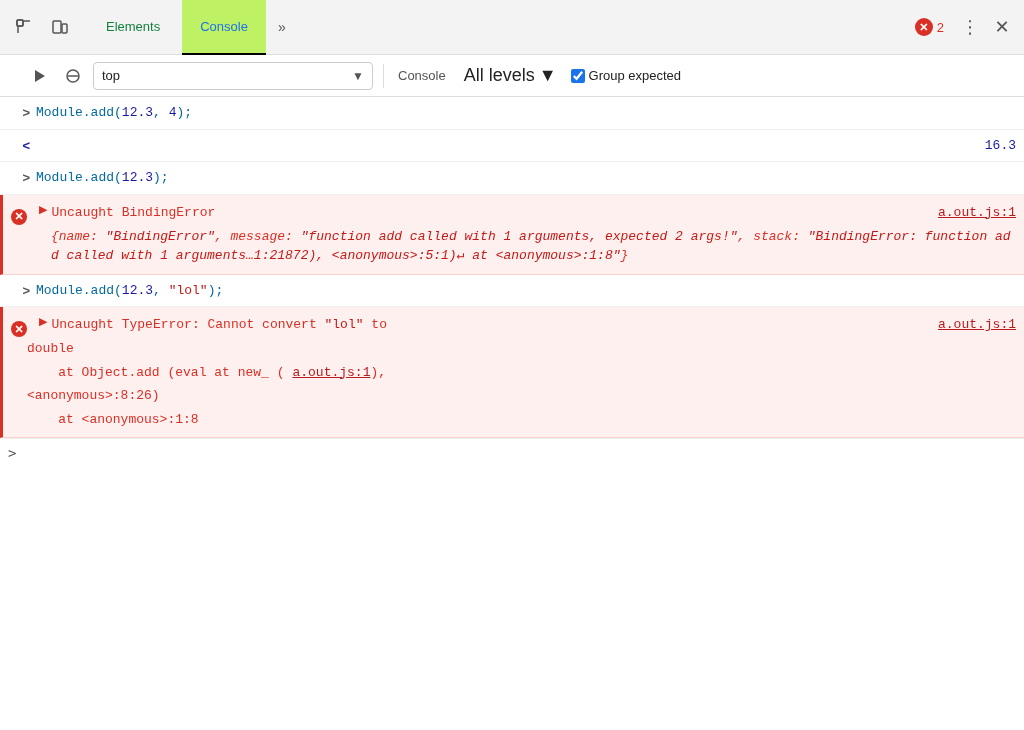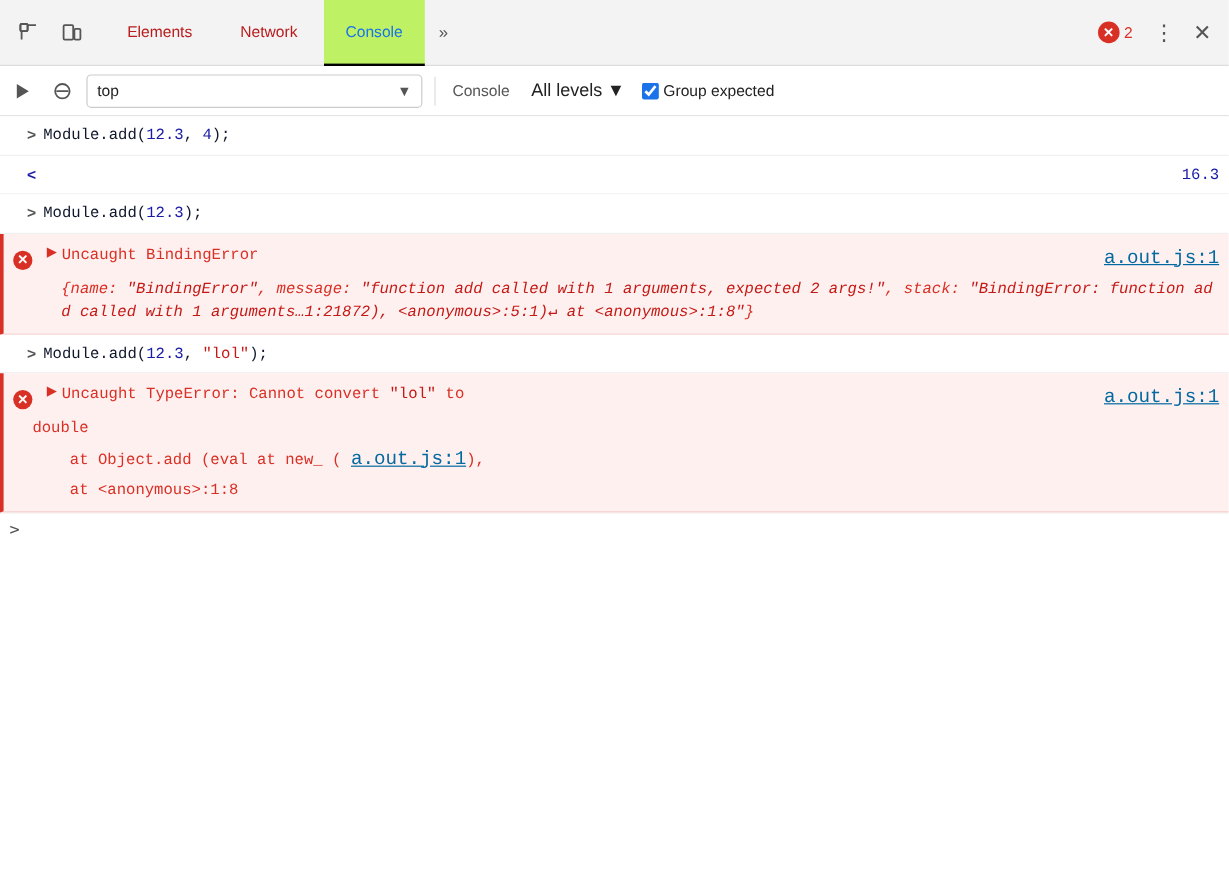--- a/index.html
+++ b/index.html
@@ -37,21 +37,21 @@
       color: #555;
       font-size: 16px;
       border: none; background: transparent;
     }
     .tab {
       height: 55px;
       padding: 0 18px;
       display: flex; align-items: center;
       cursor: pointer;
       font-size: 13px;
-      color: #b91c1c;
+      color: #15803d;
       border-bottom: 2px solid transparent;
       margin-bottom: -1px;
       white-space: nowrap;
     }
     .tab.active {
       color: #1a73e8;
       border-bottom: 2px solid #000000;
       background: #bef264;
     }
     .tab-more {
@@ -90,21 +90,21 @@
       border: none; background: transparent;
     }
 
     
     .toolbar {
       display: flex;
       align-items: center;
       height: 42px;
       border-bottom: 1px solid #ddd;
       background: #fff;
-      padding: 0 4px;
+      padding: 0 25px;
       gap: 6px;
     }
     .toolbar-btn {
       width: 28px; height: 28px;
       display: flex; align-items: center; justify-content: center;
       cursor: pointer; border-radius: 4px;
       font-size: 15px; color: #555;
       border: none; background: transparent;
     }
     .context-selector {
@@ -124,21 +124,21 @@
       background: #ddd; margin: 0 4px;
     }
     .filter-label {
       font-size: 13px; color: #555;
       padding: 0 4px;
     }
     .levels-dropdown {
       display: flex; align-items: center; gap: 4px;
       padding: 2px 8px; height: 28px;
       border: none; background: transparent;
-      cursor: pointer; font-size: 15px; color: #222;
+      cursor: pointer; font-size: 18px; color: #222;
     }
     .checkbox-label {
       display: flex; align-items: center; gap: 4px;
       font-size: 13px; color: #222; cursor: pointer;
     }
     .checkbox-label input[type=checkbox] {
       accent-color: #1a73e8;
       width: 14px; height: 14px;
     }
 
@@ -196,28 +196,28 @@
       flex: 1;
       font-family: 'Courier New', Courier, monospace;
       font-size: 13px;
       line-height: 1.5;
       padding: 2px 0;
       word-break: break-all;
     }
 
     .code-blue { color: #1a1aa6; text-align: right; }
     .code-red { color: #d93025; }
-    .code-dark { color: #0f172a; }
+    .code-dark { color: #0369a1; }
     .code-string { color: #c41a16; }
     .italic { font-style: italic; }
 
     .source-link {
       font-family: 'Courier New', Courier, monospace;
-      font-size: 16px;
-      color: #0369a1;
+      font-size: 13px;
+      color: #b91c1c;
       text-decoration: underline;
       cursor: pointer;
       margin-left: auto;
       padding-left: 8px;
       white-space: nowrap;
     }
 
     .error-header-row {
       display: flex;
       align-items: flex-start;
@@ -283,23 +283,20 @@
       <svg width="18" height="18" viewBox="0 0 18 18">
         <rect x="2" y="3" width="8" height="12" rx="1" stroke="#555" stroke-width="1.5" fill="none"></rect>
         <rect x="11" y="6" width="5" height="9" rx="1" stroke="#555" stroke-width="1.5" fill="none"></rect>
       </svg>
     </button>
   </div>
 
   <div class="tab">
     <span>Elements</span>
   </div>
-  <div class="tab">
-    <span>Network</span>
-  </div>
   <div class="tab active">
     <span>Console</span>
   </div>
   <div class="tab-more">
     <span>»</span>
   </div>
 
   <div class="tab-spacer"></div>
 
   <div class="tab-error-badge">
@@ -410,20 +407,21 @@
       </div>
       <span class="expand-arrow">▶</span>
       <div class="row-content code-red" style="display:flex; justify-content: space-between; align-items: flex-start;">
         <span>Uncaught TypeError: Cannot convert <span class="code-string">"lol"</span> to &nbsp;&nbsp;</span>
         <span class="source-link">a.out.js:1</span>
       </div>
     </div>
     <div style="padding-left: 24px;">
       <div class="row-content code-red">double</div>
       <div class="row-content code-red">&nbsp;&nbsp;&nbsp;&nbsp;at Object.add (eval at new_ (<span class="source-link">a.out.js:1</span>),</div>
+      <div class="row-content code-red">&lt;anonymous&gt;:8:26)</div>
       <div class="row-content code-red">&nbsp;&nbsp;&nbsp;&nbsp;at &lt;anonymous&gt;:1:8</div>
     </div>
   </div>
 
   <div class="input-prompt-row">
     <span class="prompt-caret">&gt;</span>
     <input class="prompt-input" type="text" value="" style="">
   </div>
 
 </div>

